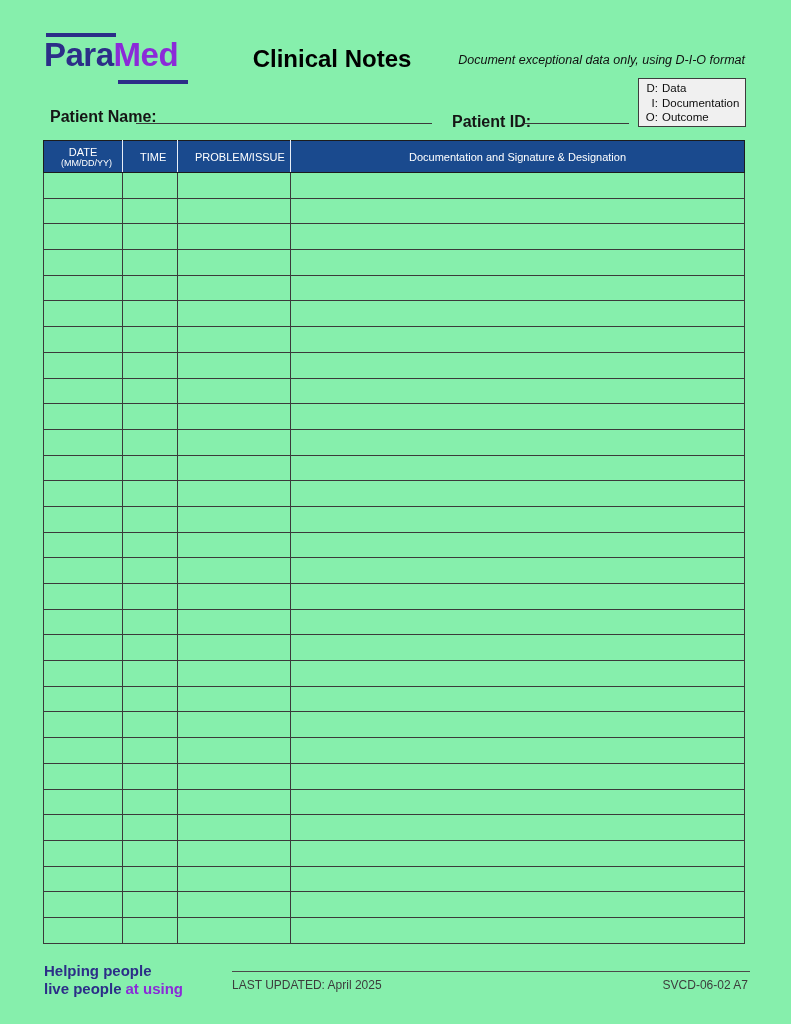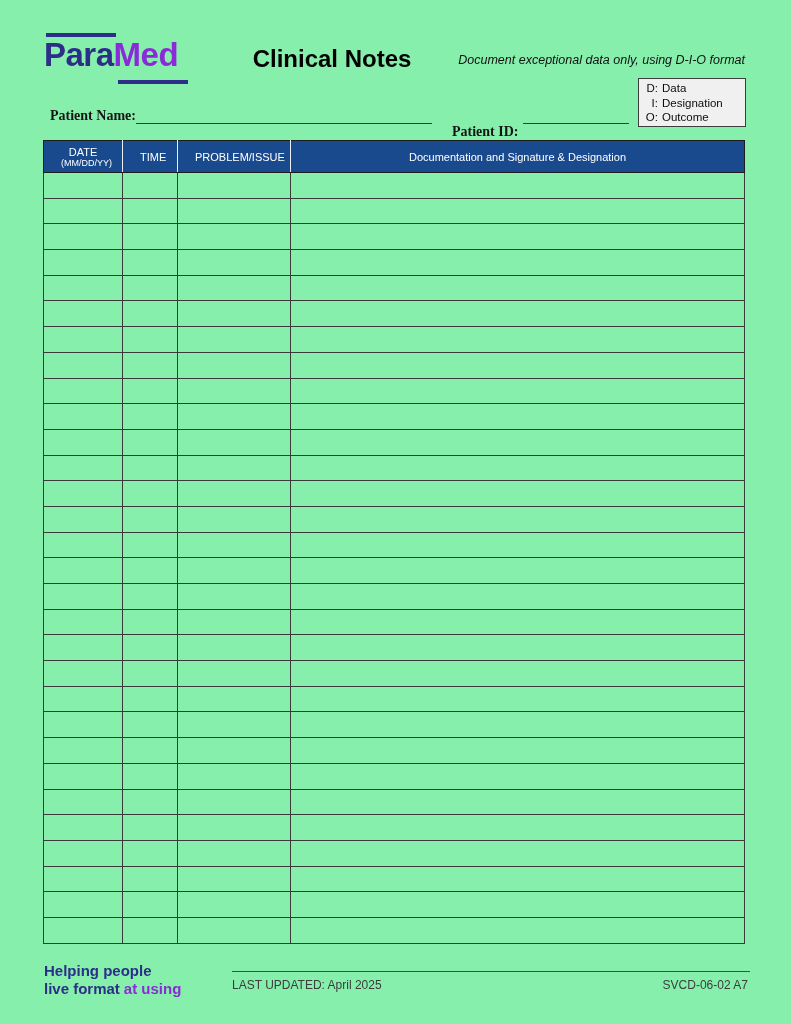--- a/index.html
+++ b/index.html
@@ -37,23 +37,23 @@
   .dio-box {
     position: absolute; left: 638px; top: 78px; width: 108px; height: 49px;
     background: var(--legend-bg); border: 1.5px solid #3d3d3d;
     padding: 2px 6px 2px 6px; font-size: 11.5px; color: #0c0c0c;
   }
   .dio-row { display: flex; line-height: 14.5px; }
   .dio-key { width: 13px; text-align: right; margin-right: 4px; flex: 0 0 auto; }
 
   
   .patient-row { position: absolute; left: 0; top: 106px; width: 791px; height: 20px; }
-  .patient-label { position: absolute; font-size: 14px; font-weight: 600; color: #151515; white-space: nowrap; font-family: Liberation Serif, serif; }
+  .patient-label { position: absolute; font-size: 16px; font-weight: 600; color: #151515; white-space: nowrap; }
   .pn-label { left: 50px; top: 2px; }
-  .pid-label { left: 452px; top: 18px; }
+  .pid-label { left: 452px; top: 7px; }
   .fill-line { position: absolute; height: 17px; border-bottom: 1.3px solid #3a3a3a; font-size: 13px; color: #000; }
   .pn-line  { left: 136px; width: 296px; top: 1px; }
   .pid-line { left: 523px; width: 106px; top: 1px; }
 
   
   .notes-table {
     position: absolute; left: 43px; top: 140px; width: 701px;
     border-collapse: collapse; table-layout: fixed;
     border: 1.5px solid #1c1c1c;
   }
@@ -98,21 +98,21 @@
   <div class="page-title">Clinical Notes</div>
   <div class="dio-note">Document exceptional data only, using D-I-O format</div>
 
   <div class="dio-box" id="dio-box">
       <div class="dio-row">
         <span class="dio-key">D:</span>
         <span>Data</span>
       </div>
       <div class="dio-row">
         <span class="dio-key">I:</span>
-        <span>Designation</span>
+        <span>Documentation</span>
       </div>
       <div class="dio-row">
         <span class="dio-key">O:</span>
         <span>Outcome</span>
       </div>
     </div>
 
   <div class="patient-row">
     <span class="patient-label pn-label">Patient Name:</span>
     <span class="fill-line pn-line"></span>
@@ -323,19 +323,19 @@
           <td></td>
           <td></td>
           <td></td>
           <td></td>
         </tr>
       </tbody>
   </table>
 
   <div class="tagline">
     <span class="navy">Helping people</span><br>
-    <span class="navy">live format</span><span class="accent">at using</span>
+    <span class="navy">live people</span><span class="accent">at using</span>
   </div>
   <div class="footer-rule"></div>
   <div class="footer-updated">LAST UPDATED: April 2025</div>
   <div class="footer-code">SVCD-06-02 A7</div>
 
 </div>
 
 </body></html>

